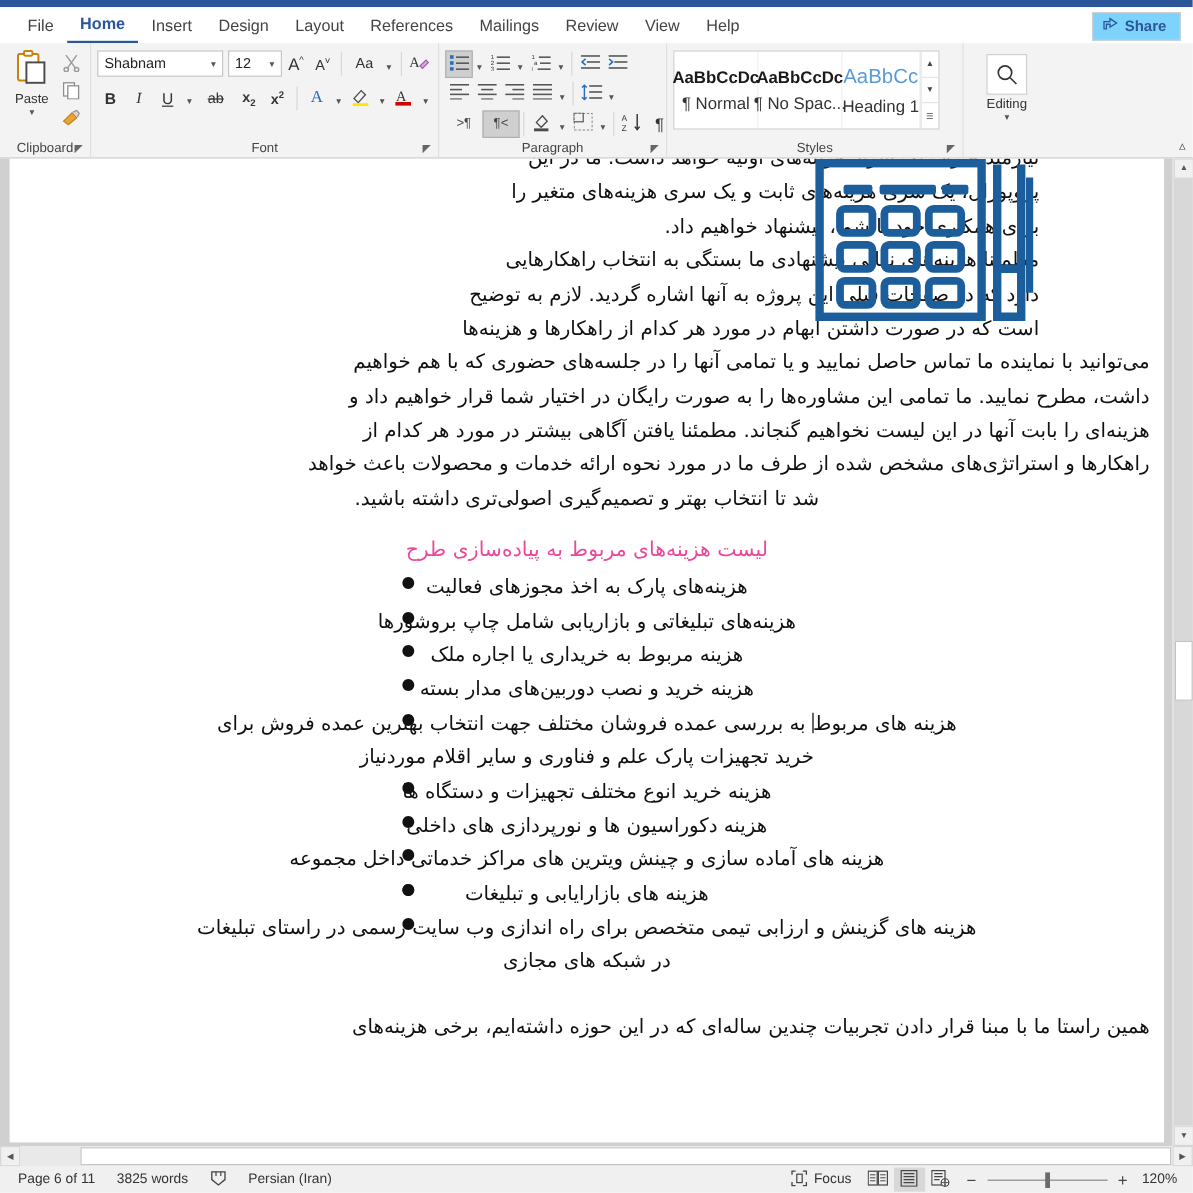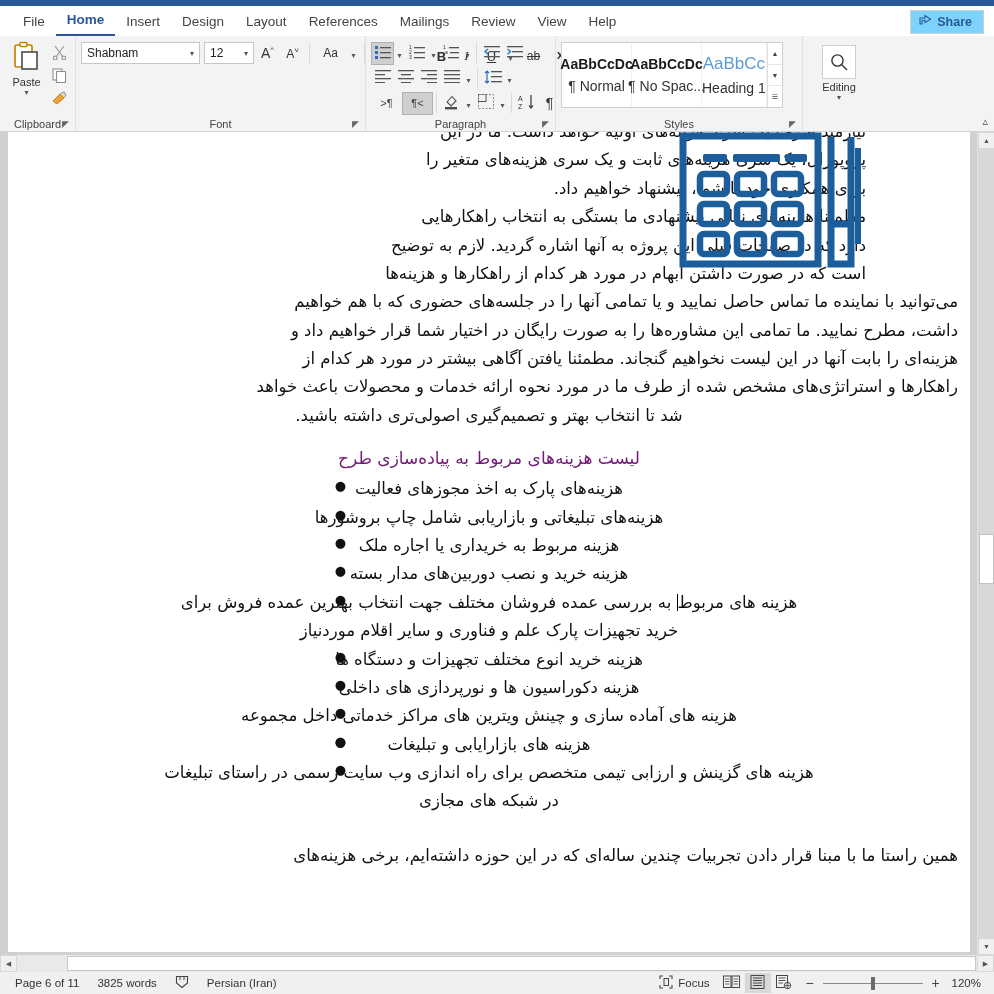--- a/index.html
+++ b/index.html
@@ -187,21 +187,21 @@
 
   #para-top { margin-top: -14px; }
 
   #clip-img {
     position: absolute;
     top: 0px; left: 657px;
     width: 198px; height: 140px;
   }
 
   .redhead {
-    color: #701a75;
+    color: #ec4899;
     font-size: 17px;
     text-align: center;
     margin-top: 14px;
   }
 
   ul.bullets {
     list-style: none;
     margin: 2px 0 0 0;
     padding: 0;
   }
@@ -357,21 +357,21 @@
               </svg>
           </span>
         </div>
       </div>
     </div>
     <div class="rgroup-label">Clipboard</div>
     <div class="dlg-launcher">◤</div>
   </div>
 
   <div class="rgroup" id="font-group">
-    <div class="rgroup-body" style="flex-direction:row;gap:37px;">
+    <div class="rgroup-body" style="flex-direction:column;">
       <div class="row" id="font-row1">
         <div class="combo" id="font-name-combo">
           <span class="val">Shabnam</span>
           <span class="caret">▾</span>
         </div>
         <div class="combo" id="font-size-combo">
           <span class="val">12</span>
           <span class="caret">▾</span>
         </div>
         <div class="ribbon-btn">

